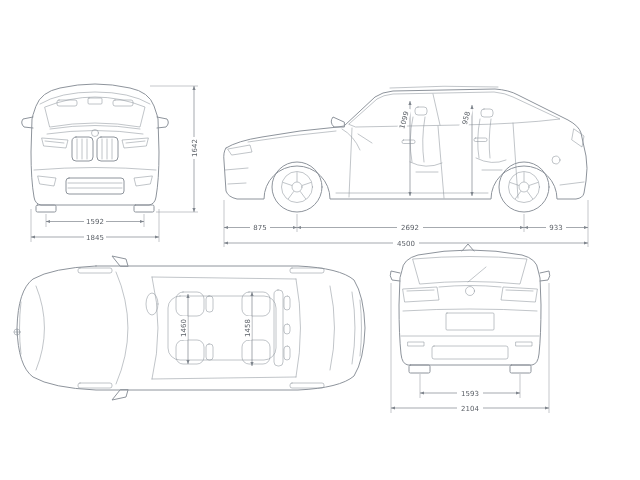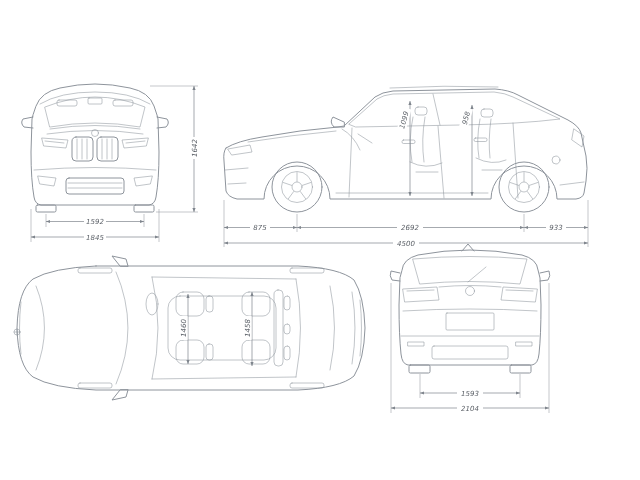--- a/index.html
+++ b/index.html
@@ -1,17 +1,17 @@
 <!DOCTYPE html>
 <html style="--line: #8e949c; --dim: #7f858d; --text: #5a5f66; --bg: #ffffff;"><head>
 <meta charset="utf-8">
 <style>
   html,body{margin:0;padding:0;background:#fff;}
   .stage{position:relative;width:640px;height:480px;background:var(--bg,#ffffff);overflow:hidden;
-         font-family:"DejaVu Sans", sans-serif;font-style:italic;}
+         font-family:"DejaVu Sans", sans-serif;}
   svg{display:block;}
   text{font-family:"DejaVu Sans", sans-serif;}
   .o{fill:none;stroke:var(--line,#8e949c);stroke-width:1;stroke-linecap:round;stroke-linejoin:round;}
   .t{fill:none;stroke:var(--line,#8e949c);stroke-width:.55;stroke-linecap:round;stroke-linejoin:round;}
   .d{fill:none;stroke:var(--dim,#7f858d);stroke-width:.7;}
   .x{fill:none;stroke:var(--dim,#7f858d);stroke-width:.45;}
   .dt{font-size:7px;fill:var(--text,#5a5f66);}
   .bg{fill:var(--bg,#ffffff);stroke:none;}
   .ah{fill:var(--dim,#7f858d);}
 </style>

